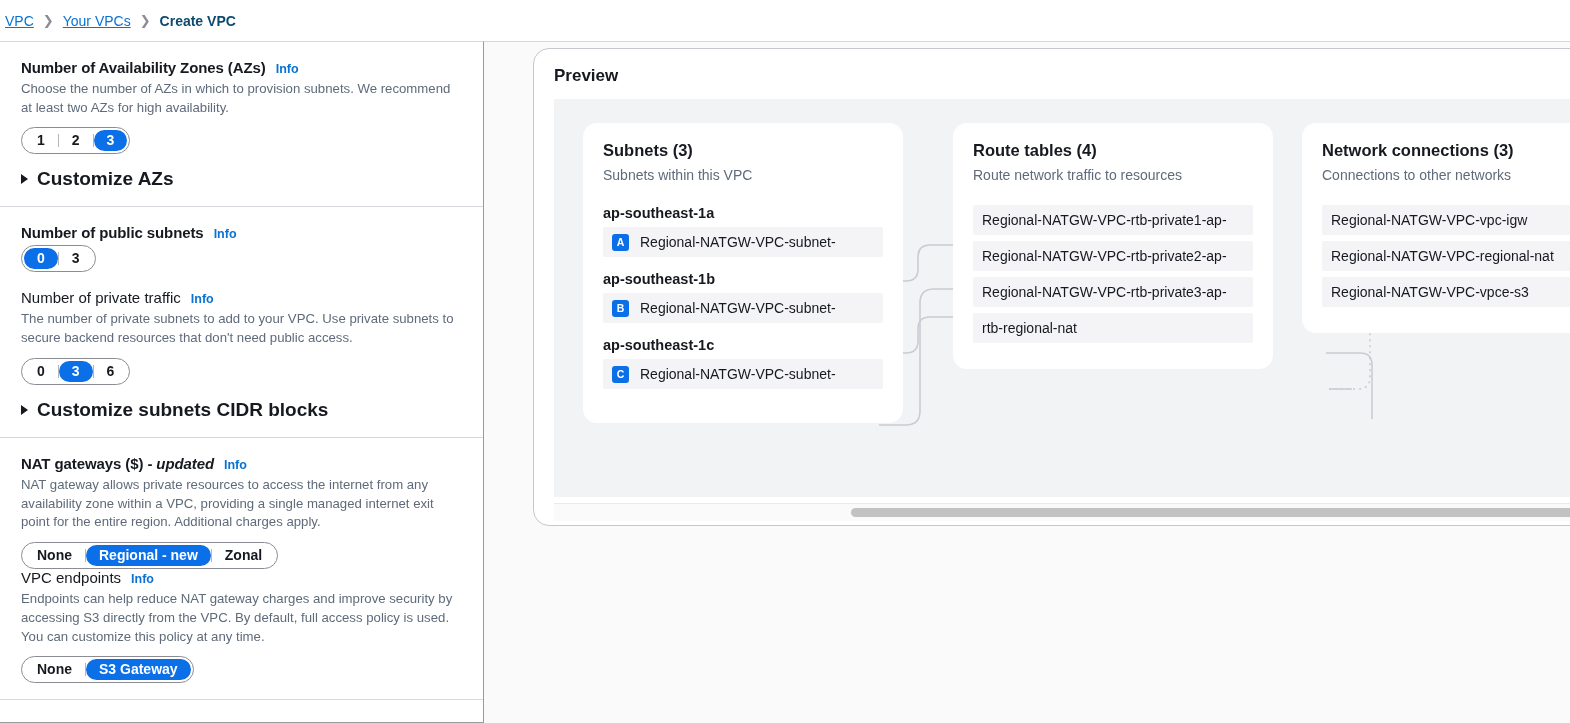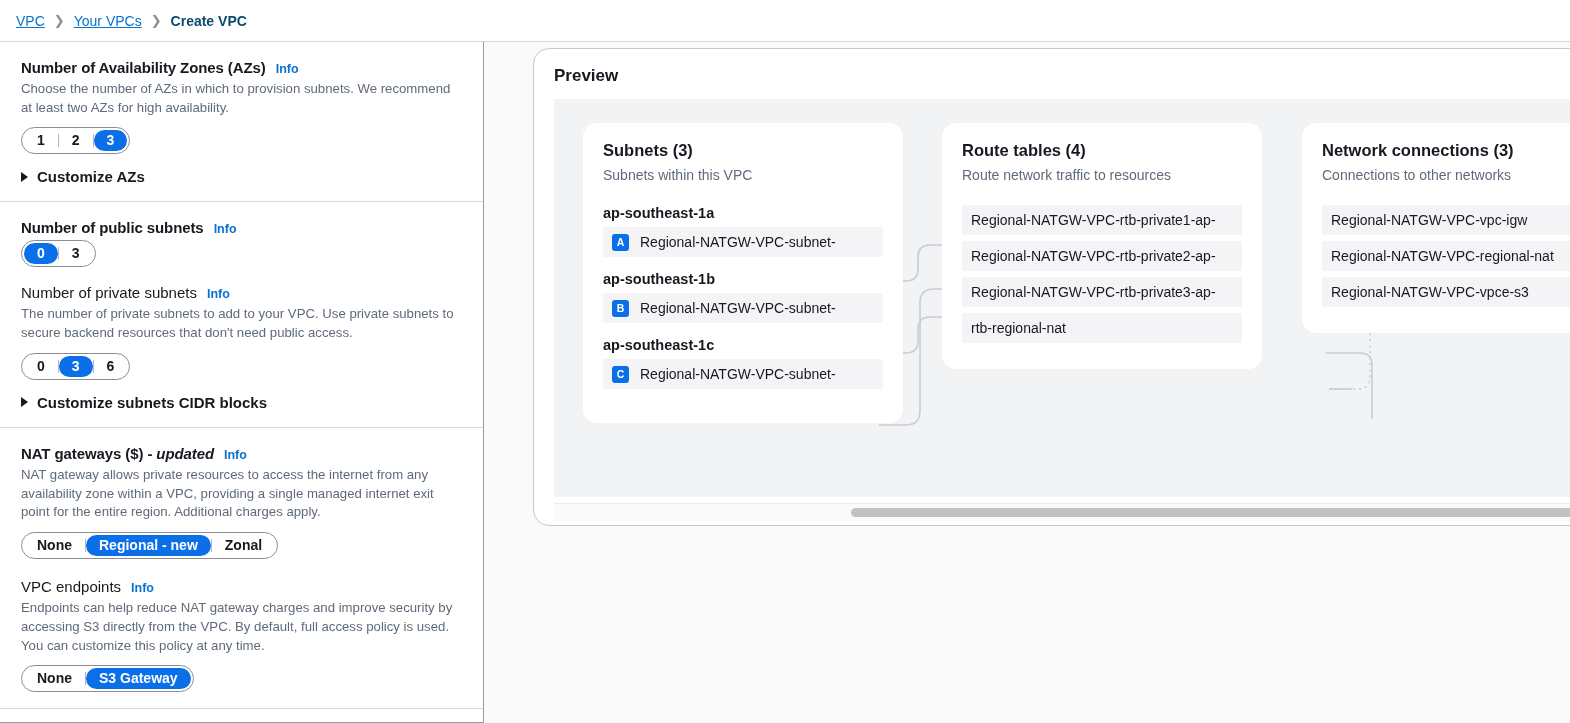--- a/index.html
+++ b/index.html
@@ -10,21 +10,21 @@
     background: #ffffff;
     font-family: "Liberation Sans", "DejaVu Sans", sans-serif;
     overflow: hidden;
   }
 
   
   #breadcrumb {
     height: 41px;
     display: flex;
     align-items: center;
-    padding-left: 16px;
+    padding-left: 5px;
     background: #ffffff;
   }
   .crumb-link {
     color: #0972d3;
     font-size: 14px;
     text-decoration: underline;
     cursor: pointer;
     font-weight: 400;
   }
   .crumb-current {
@@ -140,21 +140,21 @@
     margin-top: 14px;
     cursor: pointer;
   }
   .tri {
     width: 0; height: 0;
     border-left: 7px solid #16191f;
     border-top: 5px solid transparent;
     border-bottom: 5px solid transparent;
   }
   .expandable-label {
-    font-size: 15px;
+    font-size: 19px;
     font-weight: 700;
     color: #16191f;
   }
 
   
   #right-area {
     flex: 1 1 auto;
     position: relative;
     background: #fafafa;
     border-top: 1px solid #d5d9dd;
@@ -316,21 +316,21 @@
         <span class="field-label">Number of public subnets</span>
         <span class="info-link">Info</span>
       </div>
       <div class="segmented">
         <span class="seg-item selected">0</span>
         <span class="seg-div"></span>
         <span class="seg-item">3</span>
       </div>
 
       <div class="field-label-row" style="margin-top:17px">
-        <span class="field-label-regular">Number of private subnets</span>
+        <span class="field-label-regular">Number of private traffic</span>
         <span class="info-link">Info</span>
       </div>
       <div class="field-desc">The number of private subnets to add to your VPC. Use private subnets to secure backend resources that don't need public access.</div>
       <div class="segmented">
         <span class="seg-item">0</span>
         <span class="seg-div"></span>
         <span class="seg-item selected">3</span>
         <span class="seg-div"></span>
         <span class="seg-item">6</span>
       </div>
@@ -347,21 +347,21 @@
       </div>
       <div class="field-desc" style="margin-top:0">NAT gateway allows private resources to access the internet from any availability zone within a VPC, providing a single managed internet exit point for the entire region. Additional charges apply.</div>
       <div class="segmented">
         <span class="seg-item">None</span>
         <span class="seg-div"></span>
         <span class="seg-item selected">Regional - new</span>
         <span class="seg-div"></span>
         <span class="seg-item">Zonal</span>
       </div>
 
-      <div class="field-label-row" style="margin-top:19px">
+      <div class="field-label-row" style="">
         <span class="field-label-regular">VPC endpoints</span>
         <span class="info-link">Info</span>
       </div>
       <div class="field-desc">Endpoints can help reduce NAT gateway charges and improve security by accessing S3 directly from the VPC. By default, full access policy is used. You can customize this policy at any time.</div>
       <div class="segmented">
         <span class="seg-item">None</span>
         <span class="seg-div"></span>
         <span class="seg-item selected">S3 Gateway</span>
       </div>
     </div>
@@ -427,21 +427,21 @@
               <span class="res-text">Regional-NATGW-VPC-subnet-</span>
             </div>
 
             <div class="az-label">ap-southeast-1c</div>
             <div class="res-row">
               <span class="res-badge">C</span>
               <span class="res-text">Regional-NATGW-VPC-subnet-</span>
             </div>
           </div>
 
-          <div class="group-card" style="left:388px; top:24px; width:320px;">
+          <div class="group-card" style="left:399px; top:24px; width:320px;">
             <div class="group-title">Route tables (4)</div>
             <div class="group-sub">Route network traffic to resources</div>
             <div class="res-row tight">
               <span class="res-text">Regional-NATGW-VPC-rtb-private1-ap-</span>
             </div>
             <div class="res-row tight">
               <span class="res-text">Regional-NATGW-VPC-rtb-private2-ap-</span>
             </div>
             <div class="res-row tight">
               <span class="res-text">Regional-NATGW-VPC-rtb-private3-ap-</span>

